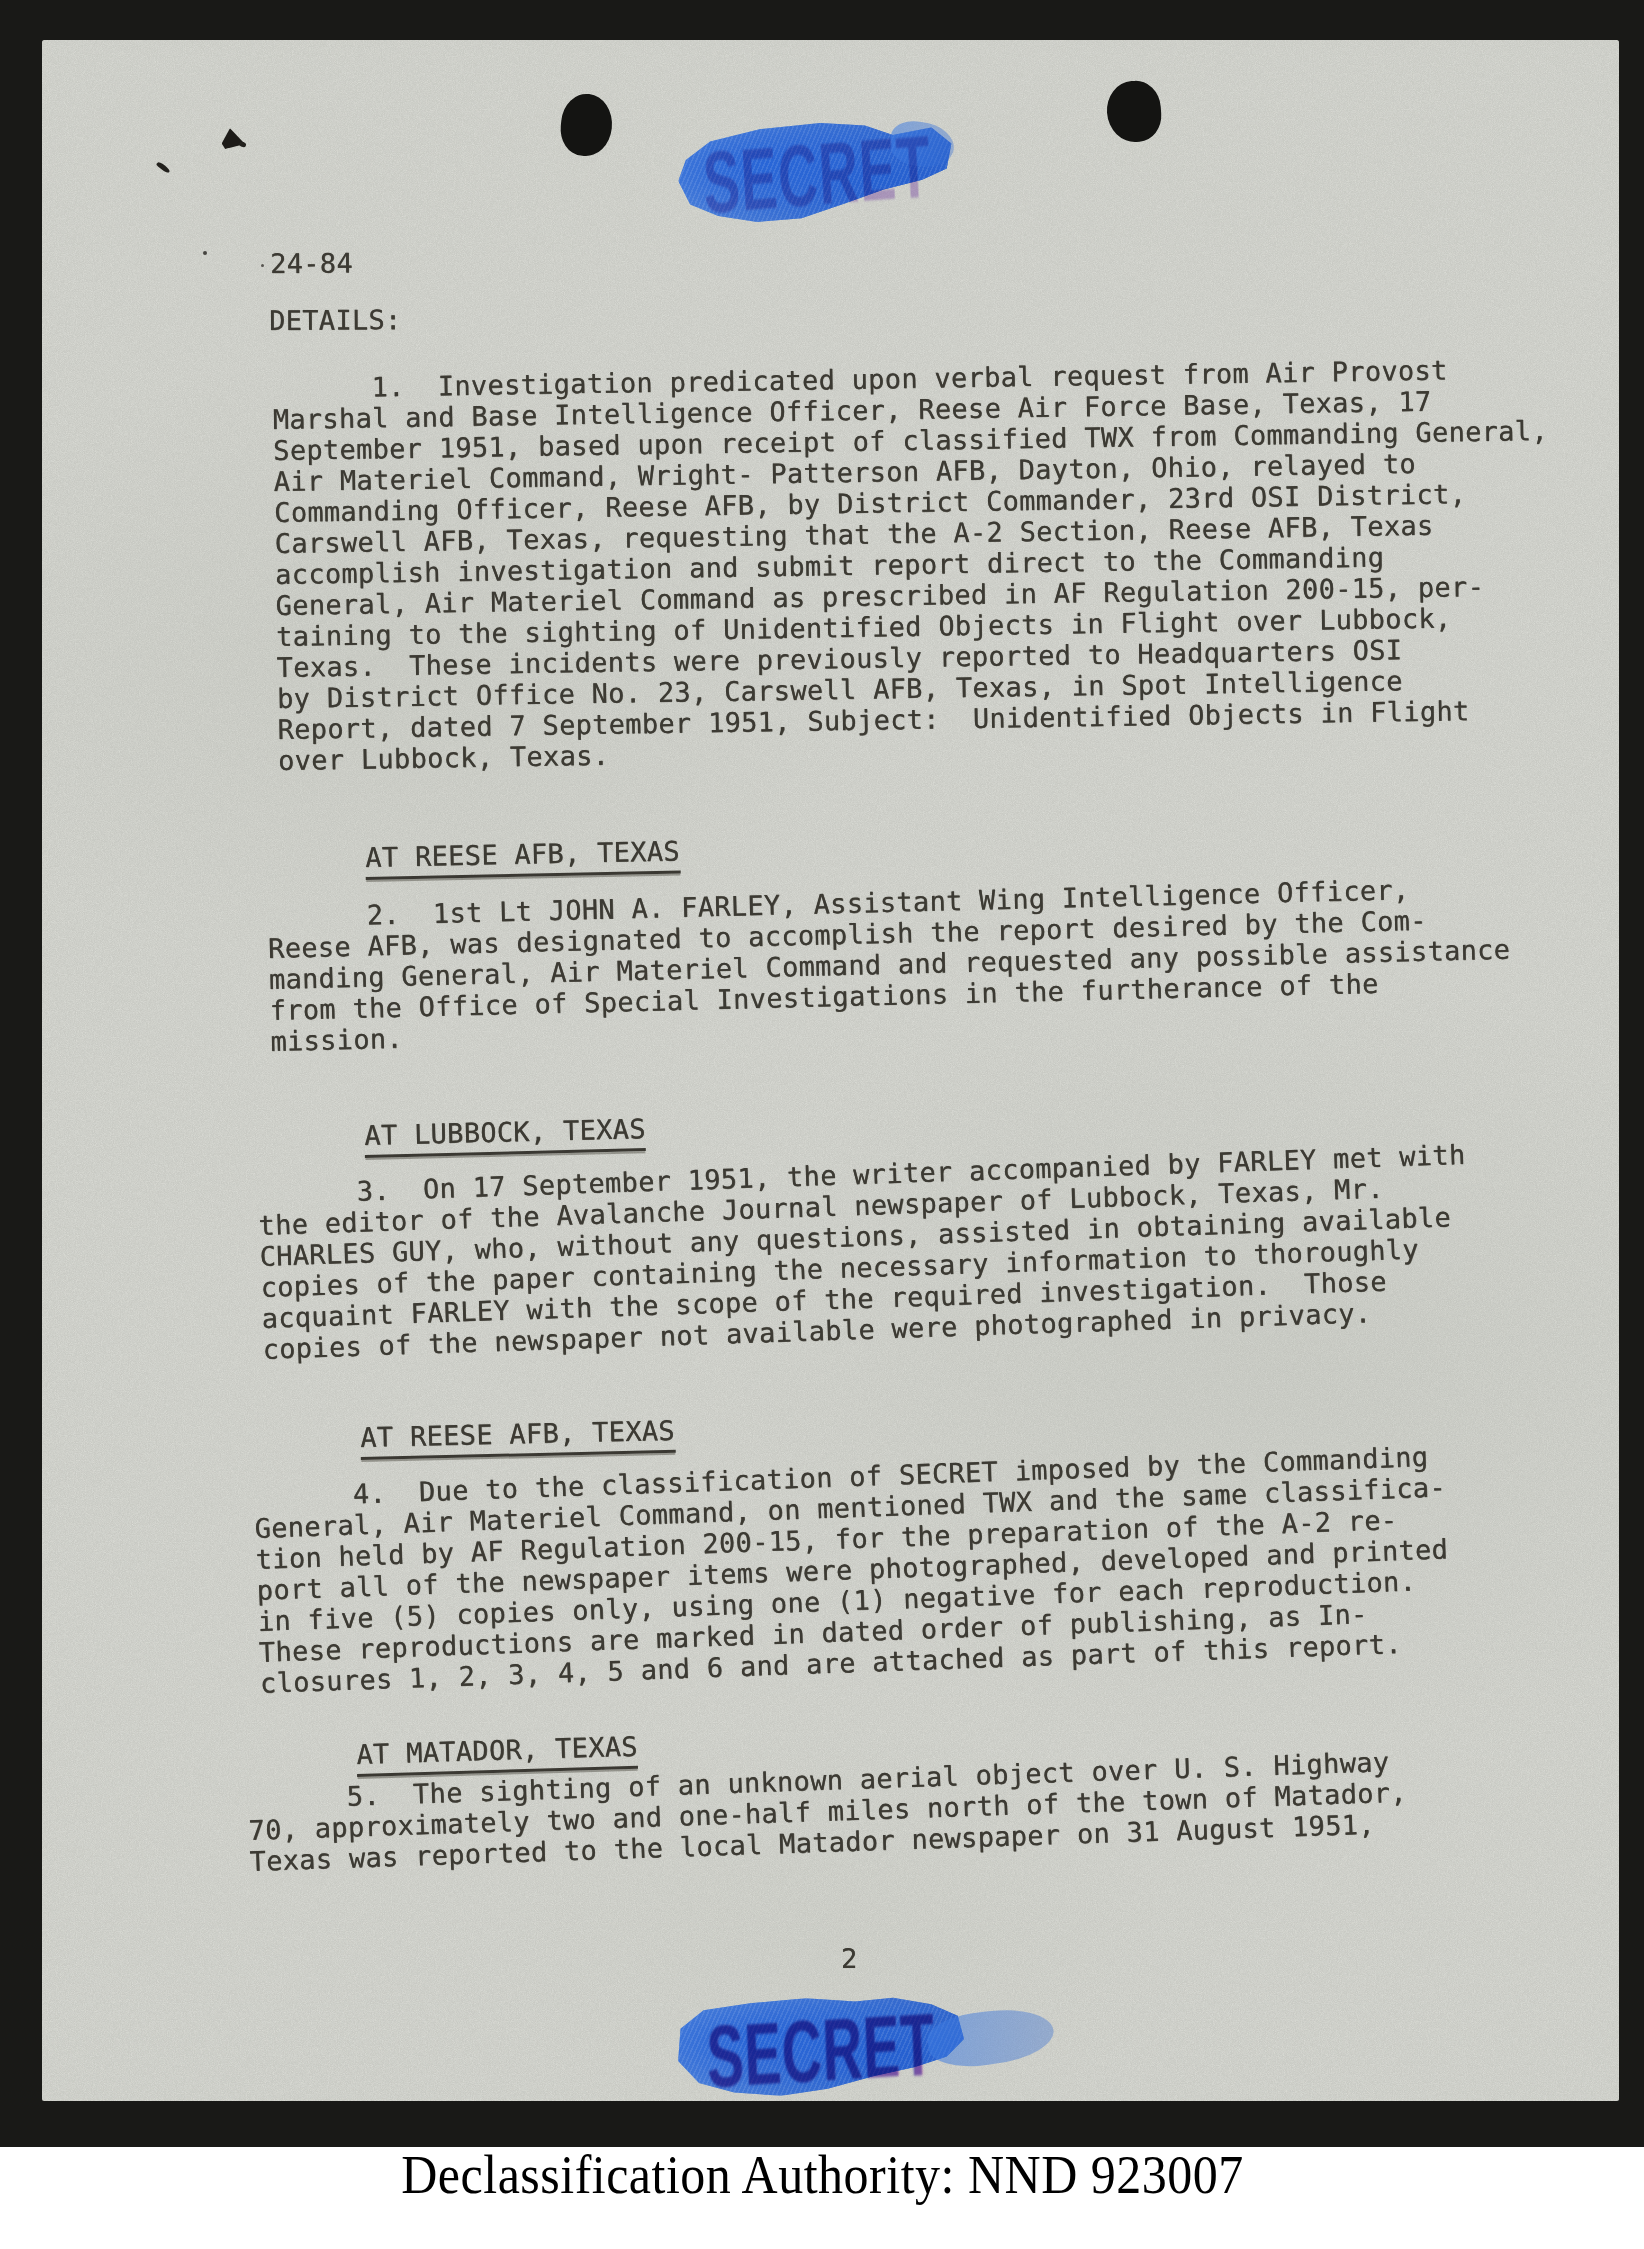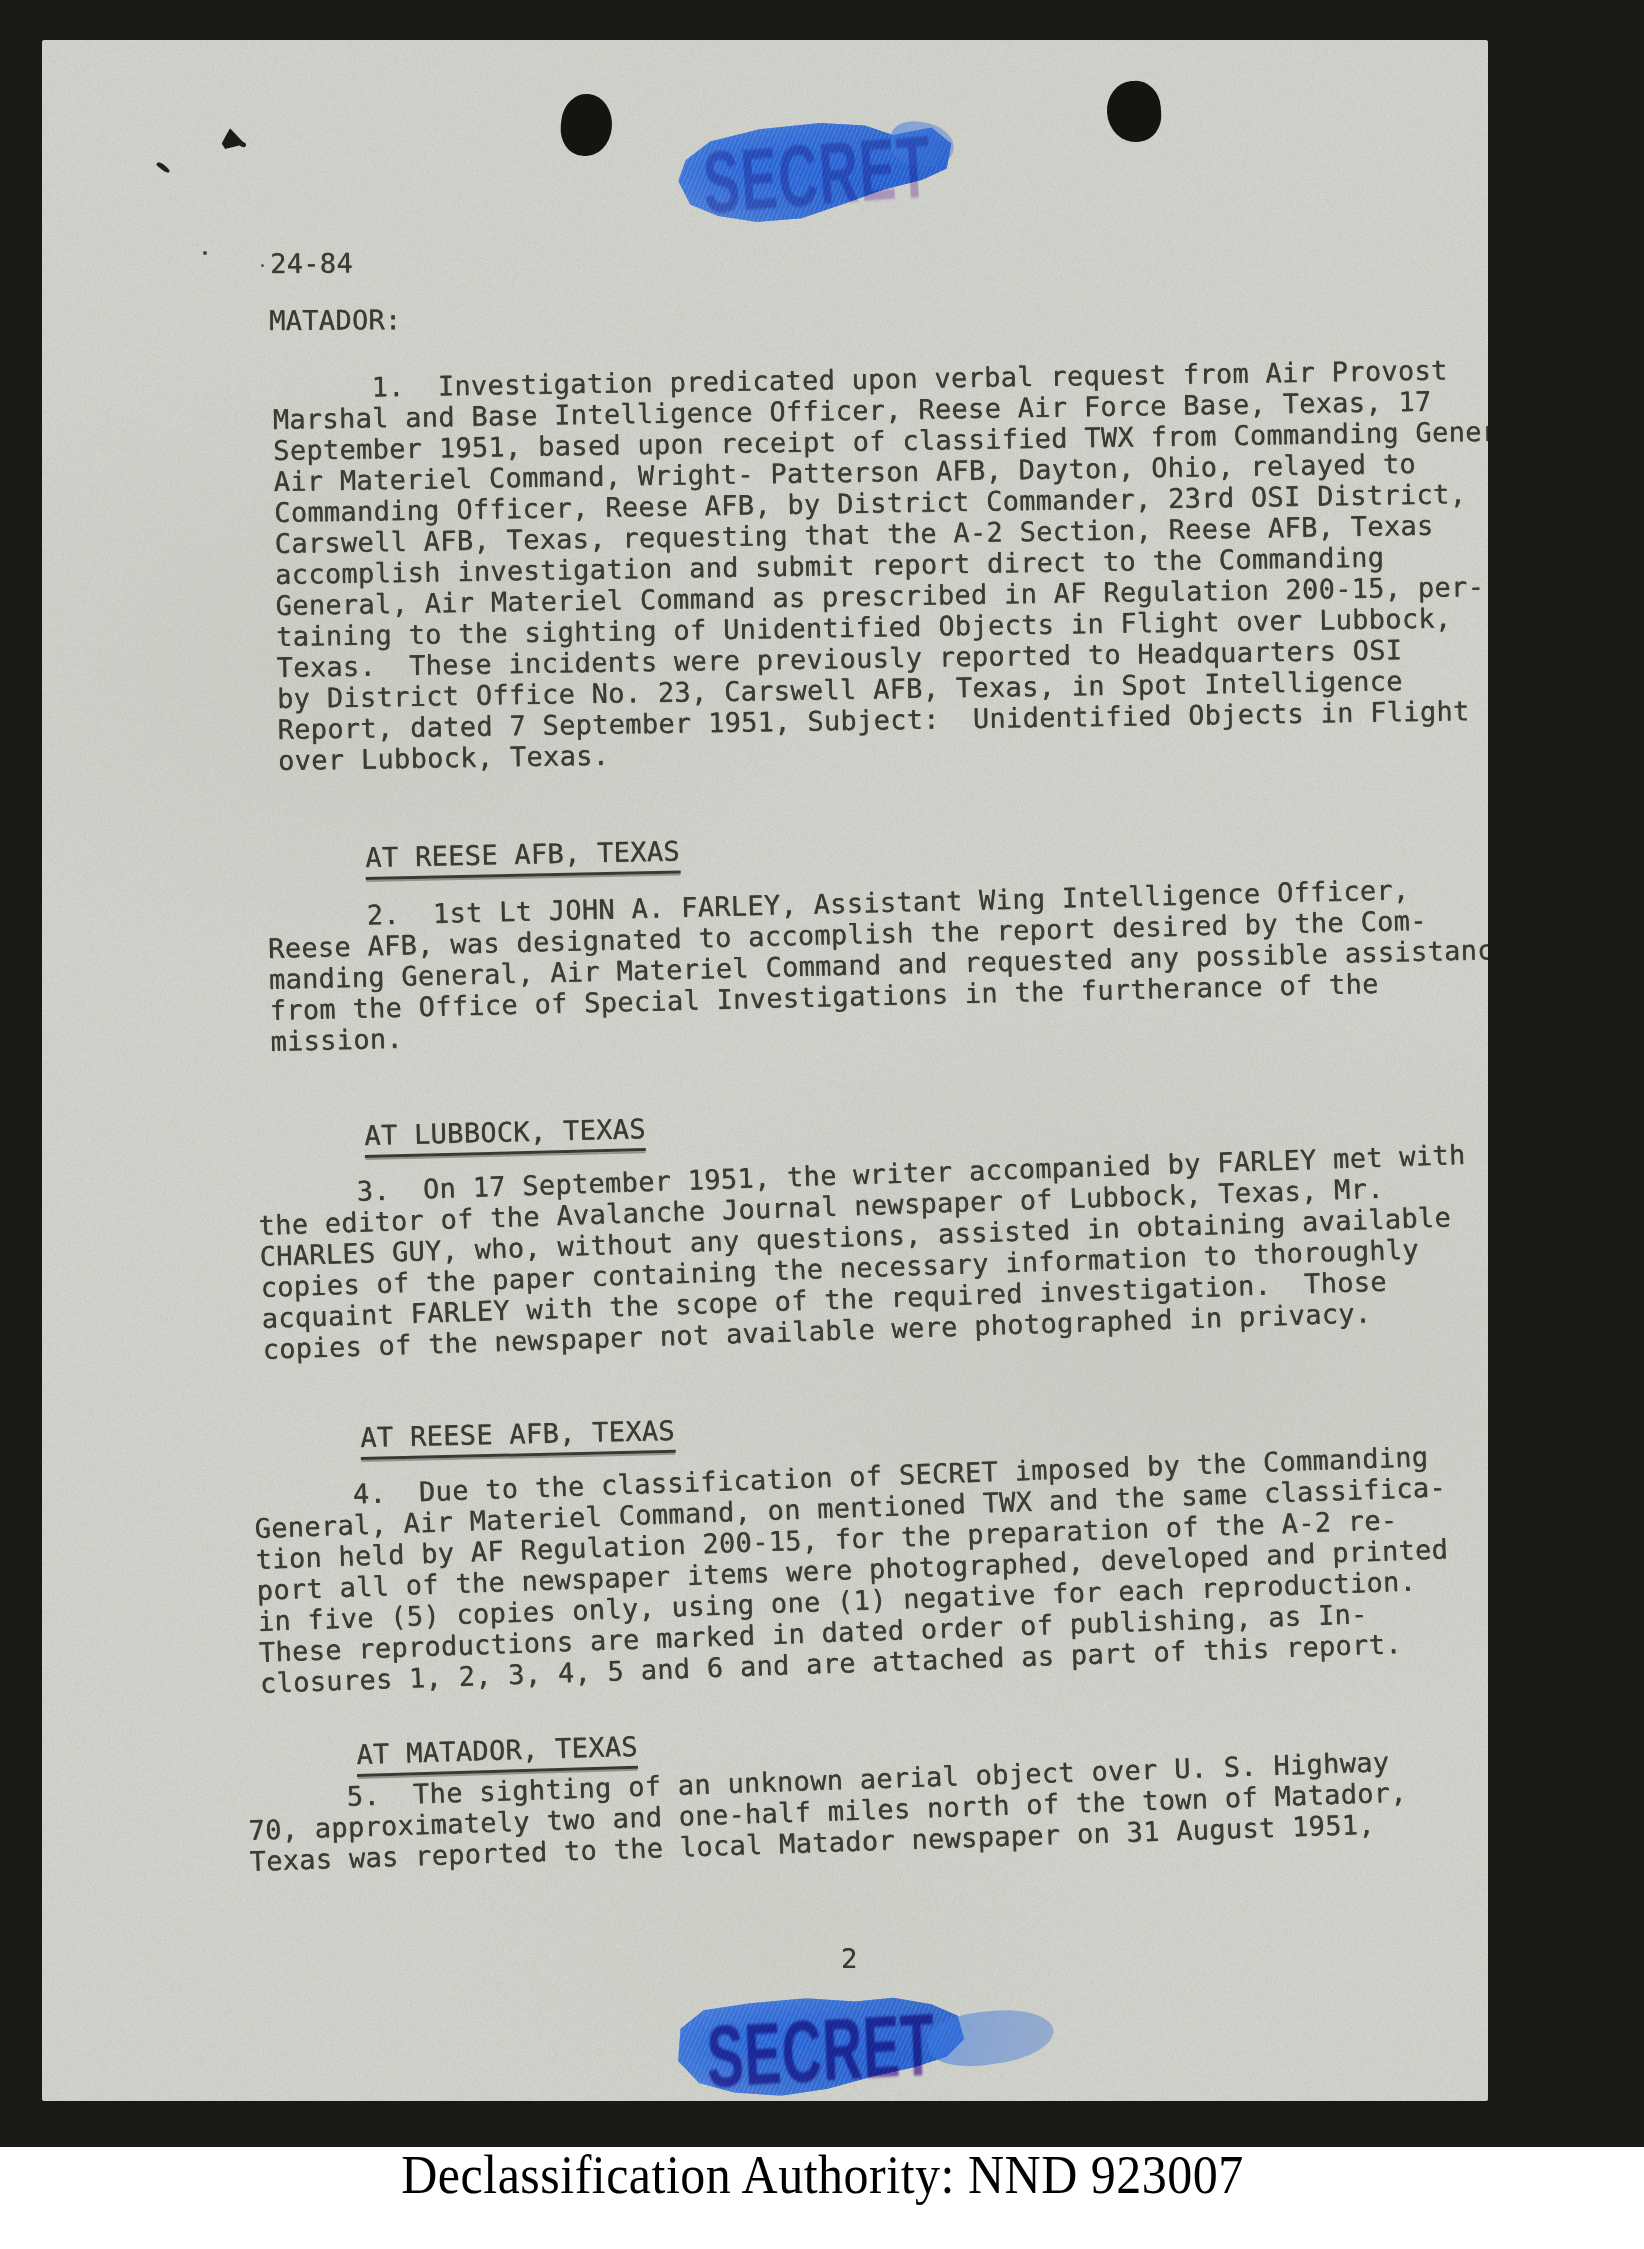--- a/index.html
+++ b/index.html
@@ -5,21 +5,21 @@
   html,body{margin:0;padding:0;}
   body{
     width:1645px;height:2250px;position:relative;background:#ffffff;
     font-family:"DejaVu Sans Mono", monospace;overflow:hidden;
   }
   .scan{
     position:absolute;left:0;top:0;width:1645px;height:2147px;
     background:#191917;
   }
   .paper{
-    position:absolute;left:42px;top:40px;width:1446px;height:2061px;
+    position:absolute;left:42px;top:40px;width:1577px;height:2061px;
     background:
       radial-gradient(ellipse 693px 446px at 22% 30%, rgba(214,216,208,0.55), rgba(214,216,208,0) 70%),
       radial-gradient(ellipse 792px 545px at 78% 64%, rgba(208,211,203,0.45), rgba(208,211,203,0) 72%),
       radial-gradient(ellipse 446px 297px at 50% 92%, rgba(222,224,216,0.5), rgba(222,224,216,0) 75%),
       #e6e7e1;
     border-radius:2.5px;
     overflow:hidden;
   }
   .texture{position:absolute;left:0;top:0;width:100%;height:100%;opacity:.45;pointer-events:none;}
   .hole{position:absolute;background:#141412;}
@@ -121,21 +121,21 @@
     <div class="mark mark-speck3"></div>
 
     <div class="stamp stamp-top">
       <div class="blob"></div>
       <div class="tail"></div>
       <span class="stamp-text">SECRET</span>
     </div>
 
     <div class="typed ref">24-84</div>
 
-    <div class="typed details">MATADOR:</div>
+    <div class="typed details">DETAILS:</div>
 
     <div class="typed p1">      1.  Investigation predicated upon verbal request from Air Provost
 Marshal and Base Intelligence Officer, Reese Air Force Base, Texas, 17
 September 1951, based upon receipt of classified TWX from Commanding General,
 Air Materiel Command, Wright- Patterson AFB, Dayton, Ohio, relayed to
 Commanding Officer, Reese AFB, by District Commander, 23rd OSI District,
 Carswell AFB, Texas, requesting that the A-2 Section, Reese AFB, Texas
 accomplish investigation and submit report direct to the Commanding
 General, Air Materiel Command as prescribed in AF Regulation 200-15, per-
 taining to the sighting of Unidentified Objects in Flight over Lubbock,

